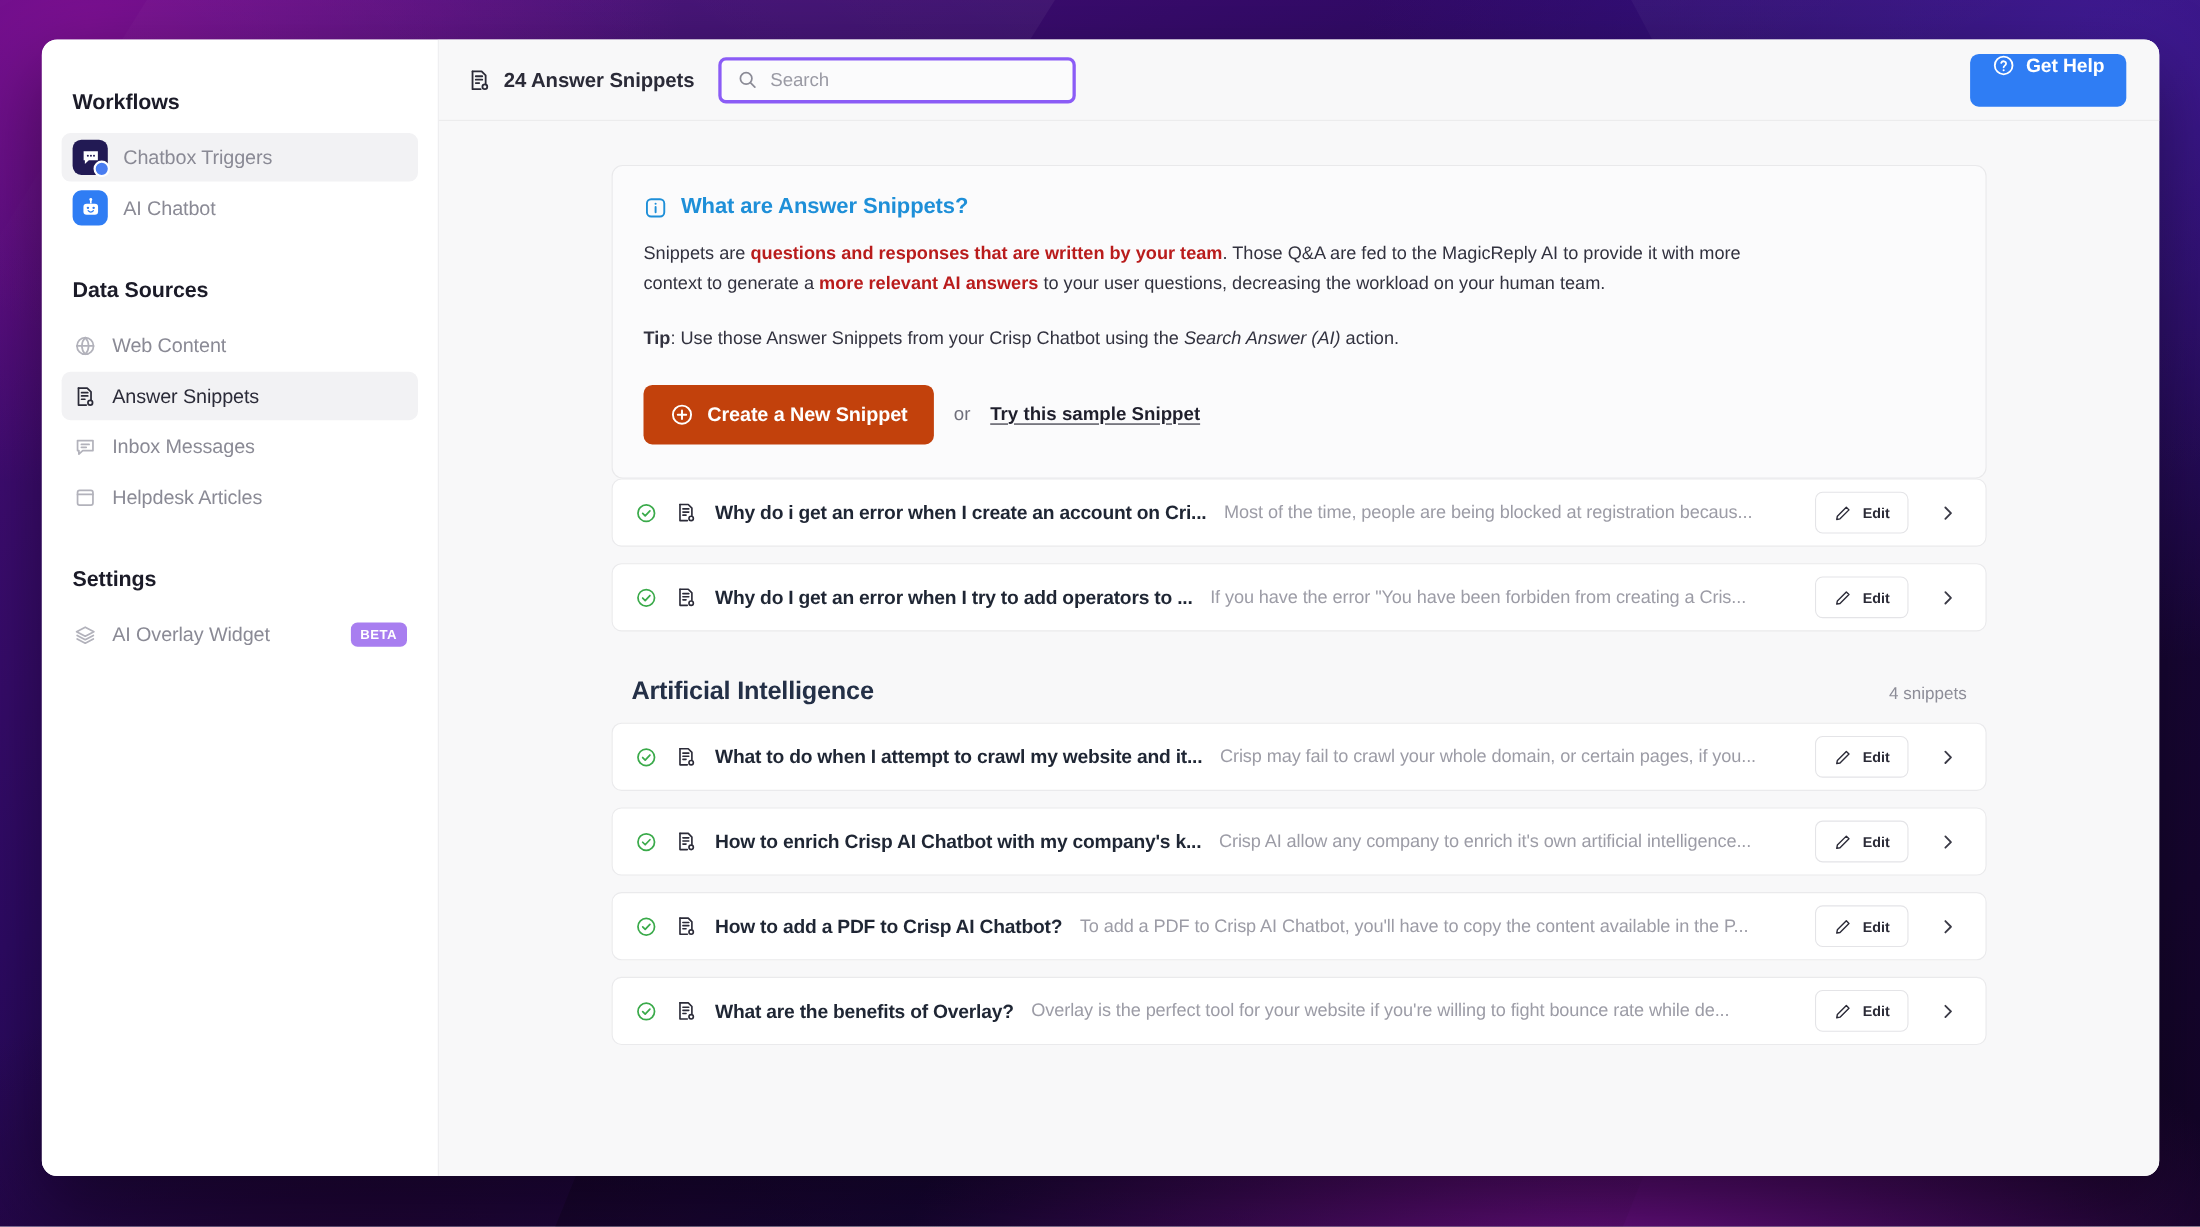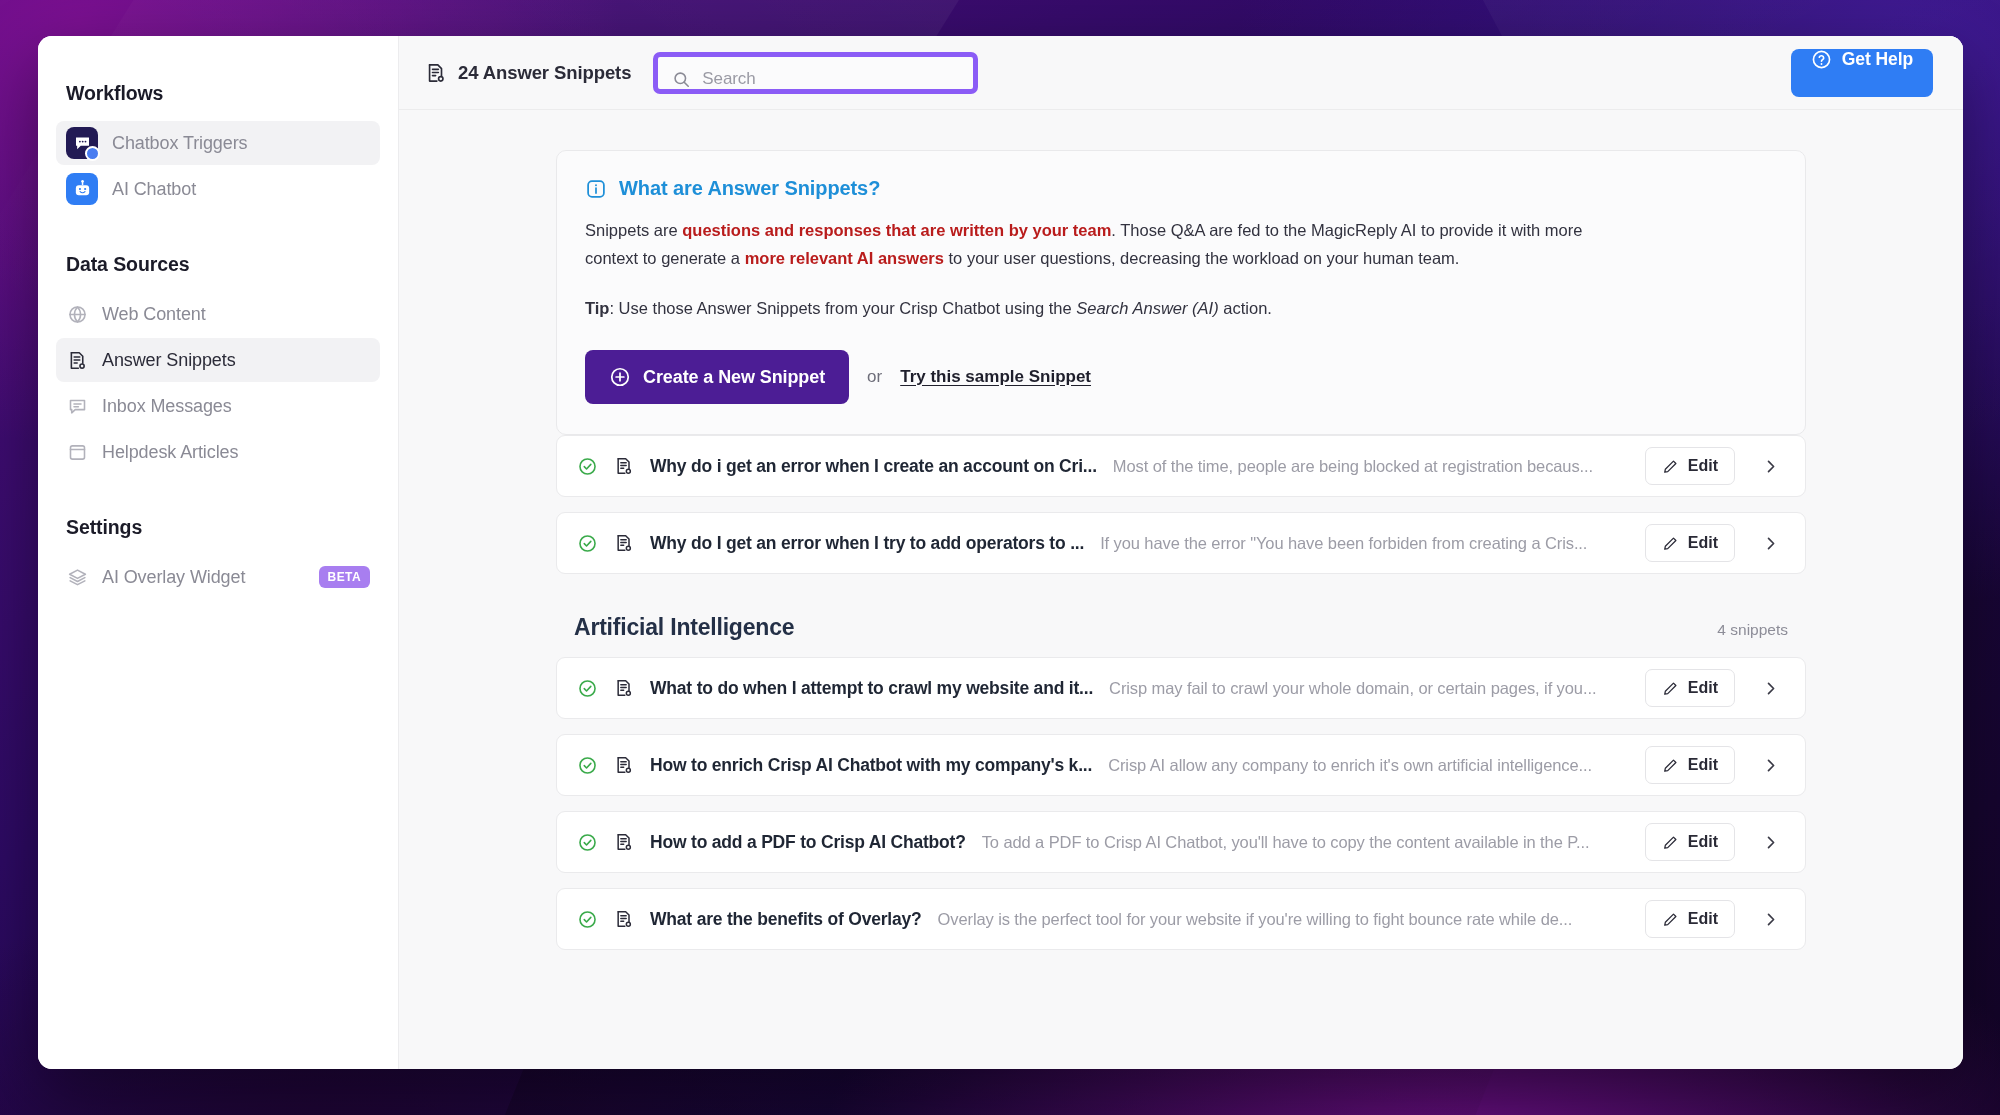--- a/index.html
+++ b/index.html
@@ -132,23 +132,23 @@
   .topbar-title {
     display: flex; align-items: center; gap: 11px;
     font-size: 18.5px; font-weight: bold; color: #2b2b38;
     letter-spacing: -0.1px;
     white-space: nowrap;
   }
   .search-box {
     width: 325px;
     height: 42px;
     background: #fbfbfc;
-    border: 5px solid #8b5cf6;
+    border: 3px solid #8b5cf6;
     border-radius: 7px;
-    display: flex; align-items: flex-end;
+    display: flex; align-items: center;
     gap: 11px;
     padding: 0 14px;
   }
   .search-box .ph {
     font-size: 17px; color: #9a9aa4; letter-spacing: -0.1px;
   }
   .get-help {
     margin-left: auto;
     background: #2f7df4;
     color: #ffffff;
@@ -199,21 +199,21 @@
     font-size: 16.5px;
     line-height: 28px;
     color: #32323f;
   }
   .info-tip i { font-style: italic; }
   .cta-row {
     display: flex; align-items: center; gap: 18px;
     margin-top: 28px;
   }
   .btn-primary {
-    background: #4c1d95;
+    background: #c2410c;
     color: #fff;
     border: none;
     height: 54px;
     padding: 0 24px;
     border-radius: 8px;
     display: flex; align-items: center; gap: 12px;
     font-size: 18px; font-weight: bold;
     letter-spacing: -0.1px;
     cursor: pointer;
     font-family: "Liberation Sans", sans-serif;
@@ -266,21 +266,21 @@
     min-width: 0;
   }
   .edit-btn {
     flex: 0 0 auto;
     background: #fff;
     border: 1px solid #e4e4e7;
     border-radius: 7px;
     height: 38px;
     padding: 0 16px;
     display: flex; align-items: center; gap: 9px;
-    font-size: 16px; font-weight: bold; color: #2a2a36;
+    font-size: 13px; font-weight: bold; color: #2a2a36;
     cursor: pointer;
     font-family: "Liberation Sans", sans-serif;
   }
   .chev-btn {
     flex: 0 0 auto;
     width: 38px; height: 38px;
     display: flex; align-items: center; justify-content: center;
     cursor: pointer;
   }
   .gap-icon { flex: 0 0 auto; display: flex; align-items: center; }

